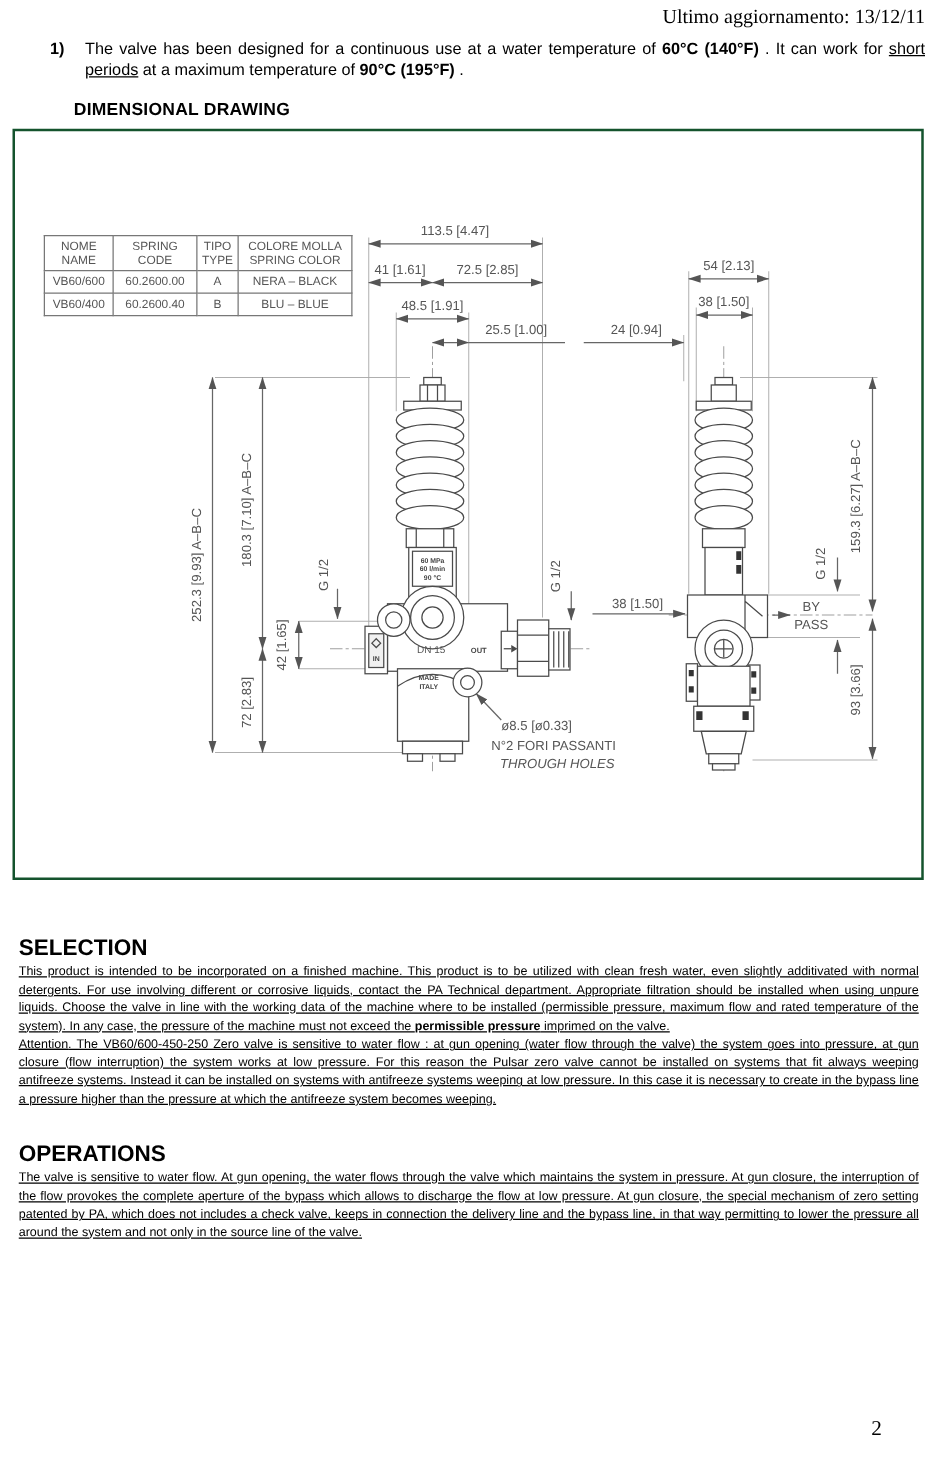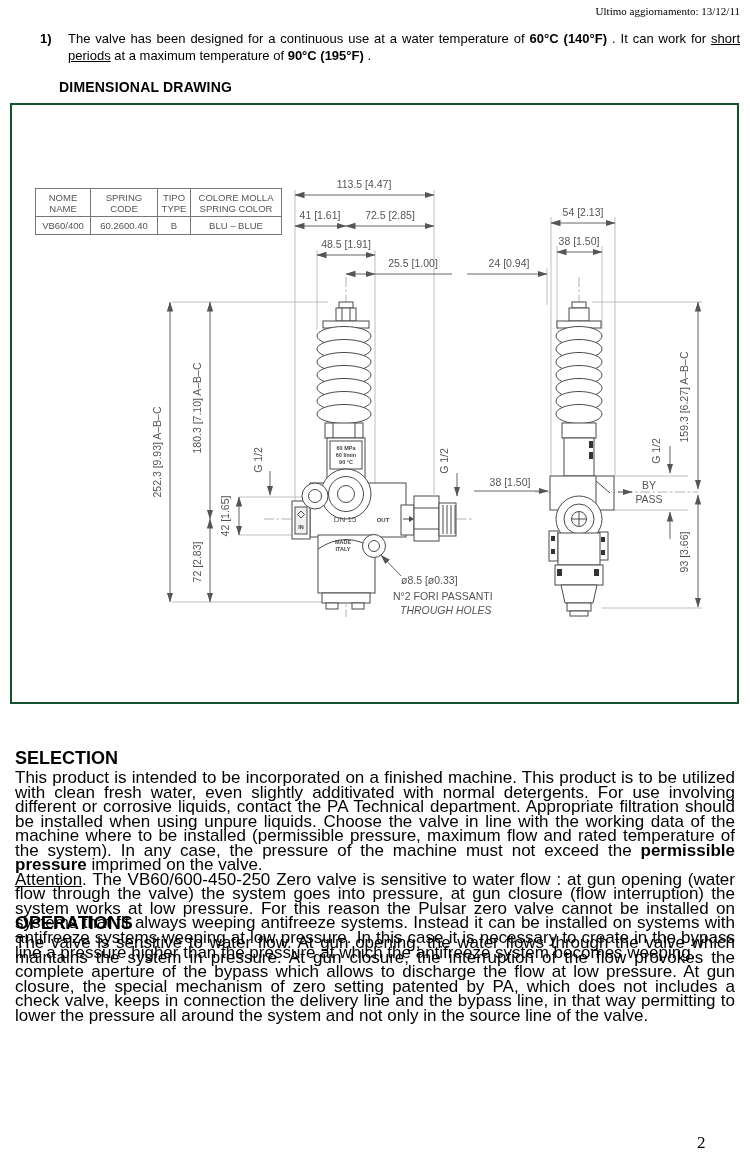--- a/index.html
+++ b/index.html
@@ -1,38 +1,38 @@
 <!DOCTYPE html>
 <html><head>
 <meta charset="utf-8">
 <style>
   html,body{margin:0;padding:0;background:#fff;}
   #page{position:relative;width:750px;height:1170px;background:#ffffff;overflow:hidden;
         font-family:"Liberation Sans",sans-serif;color:#000;}
   .serif{font-family:"Liberation Serif",serif;}
-  #updated{position:absolute;top:5px;right:10px;font-size:11px;}
+  #updated{position:absolute;top:5px;right:10px;font-size:16px;}
   #note1{position:absolute;top:31px;left:40px;width:700px;display:flex;}
   #note1 .num{font-weight:bold;font-size:13px;width:28px;flex:0 0 28px;}
   #note1 .txt{font-size:13px;line-height:16.5px;text-align:justify;flex:1;}
   b.inl{font-weight:bold;}
   .ul{text-decoration:underline;}
   #dim-title{position:absolute;top:79px;left:15px;font-size:14px;font-weight:bold;letter-spacing:.2px;margin-left:44px;}
   #draw-box{position:absolute;top:103px;left:10px;width:725px;height:597px;border:2px solid #14532d;background:#fff;}
   #draw-box svg{position:absolute;top:0;left:0;}
   
   #spec-table{position:absolute;top:83px;left:23px;border-collapse:collapse;font-size:9.5px;color:#555;}
   #spec-table td{border:1px solid #777;text-align:center;vertical-align:middle;padding:0 2px;margin-left:16px;}
   #spec-table .hdr td{height:27px;line-height:11px;}
   #spec-table .row td{height:17px;}
   #spec-table .it{}
   .c1{width:50px}.c2{width:62px}.c3{width:28px}.c4{width:86px}
   
   .section{position:absolute;left:15px;width:720px;}
   .section h3{margin:0 0 2px 0;font-size:18px;font-weight:bold;}
-  .section p{margin:0;font-size:17px;line-height:14.55px;text-align:justify;}
+  .section p{margin:0;font-size:10px;line-height:14.55px;text-align:justify;text-decoration:underline;}
   #sel-block{top:748px;}
   #ops-block{top:913px;}
   #pagenum{position:absolute;top:1133px;left:697px;font-size:17px;}
   svg text{font-family:"Liberation Sans",sans-serif;fill:#555;}
   .dimt{font-size:10.5px;}
   .tiny{font-size:5.5px;font-weight:bold;fill:#444;}
   .small6{font-size:6px;font-weight:bold;fill:#444;}
   .lab8{font-size:8px;fill:#555;}
   .ital{font-style:italic;}
   .vout{stroke:#4a4a4a;fill:#fff;stroke-width:1;}
@@ -231,20 +231,26 @@
         <td class="c3">
               <div>TIPO</div>
               <div class="it">TYPE</div>
             </td>
         <td class="c4">
               <div>COLORE MOLLA</div>
               <div class="it">SPRING COLOR</div>
             </td>
       </tr>
       <tr class="row">
+        <td>VB60/600</td>
+        <td>60.2600.00</td>
+        <td>A</td>
+        <td><span>NERA – </span><span class="it">BLACK</span></td>
+      </tr>
+      <tr class="row">
         <td>VB60/400</td>
         <td>60.2600.40</td>
         <td>B</td>
         <td><span>BLU – </span><span class="it">BLUE</span></td>
       </tr>
     </tbody>
       </table>
   </div>
 
   <div id="sel-block" class="section">

